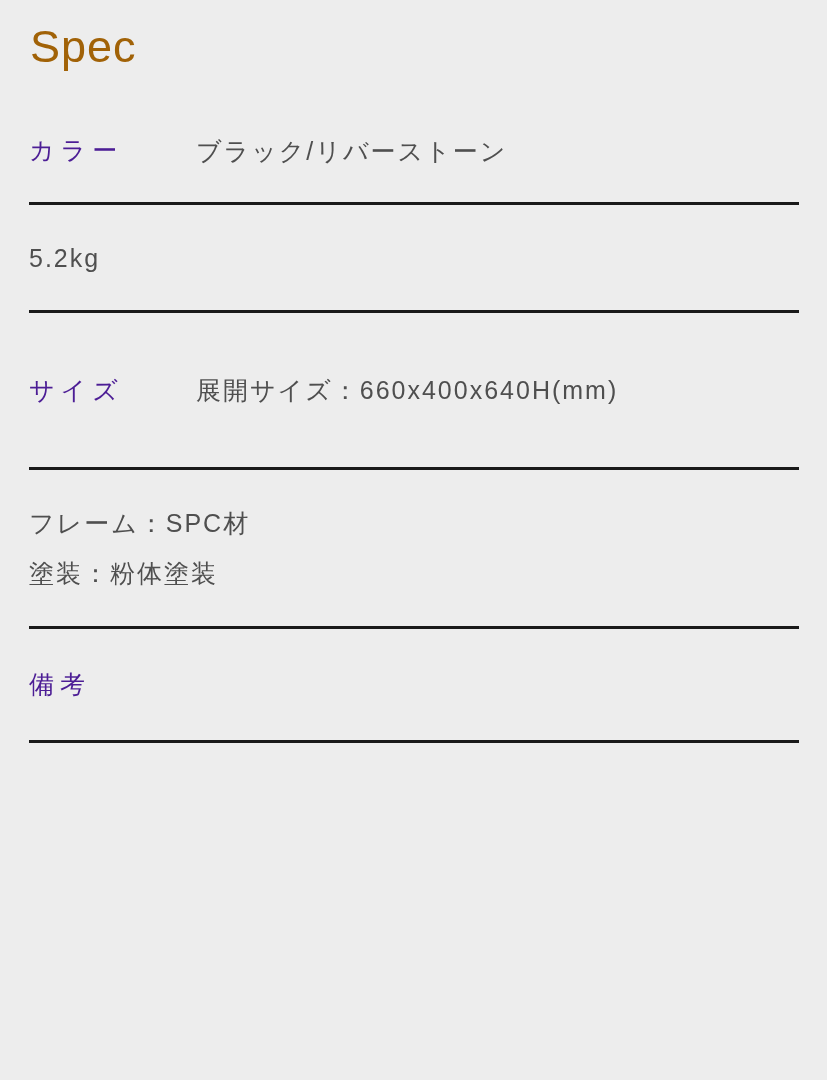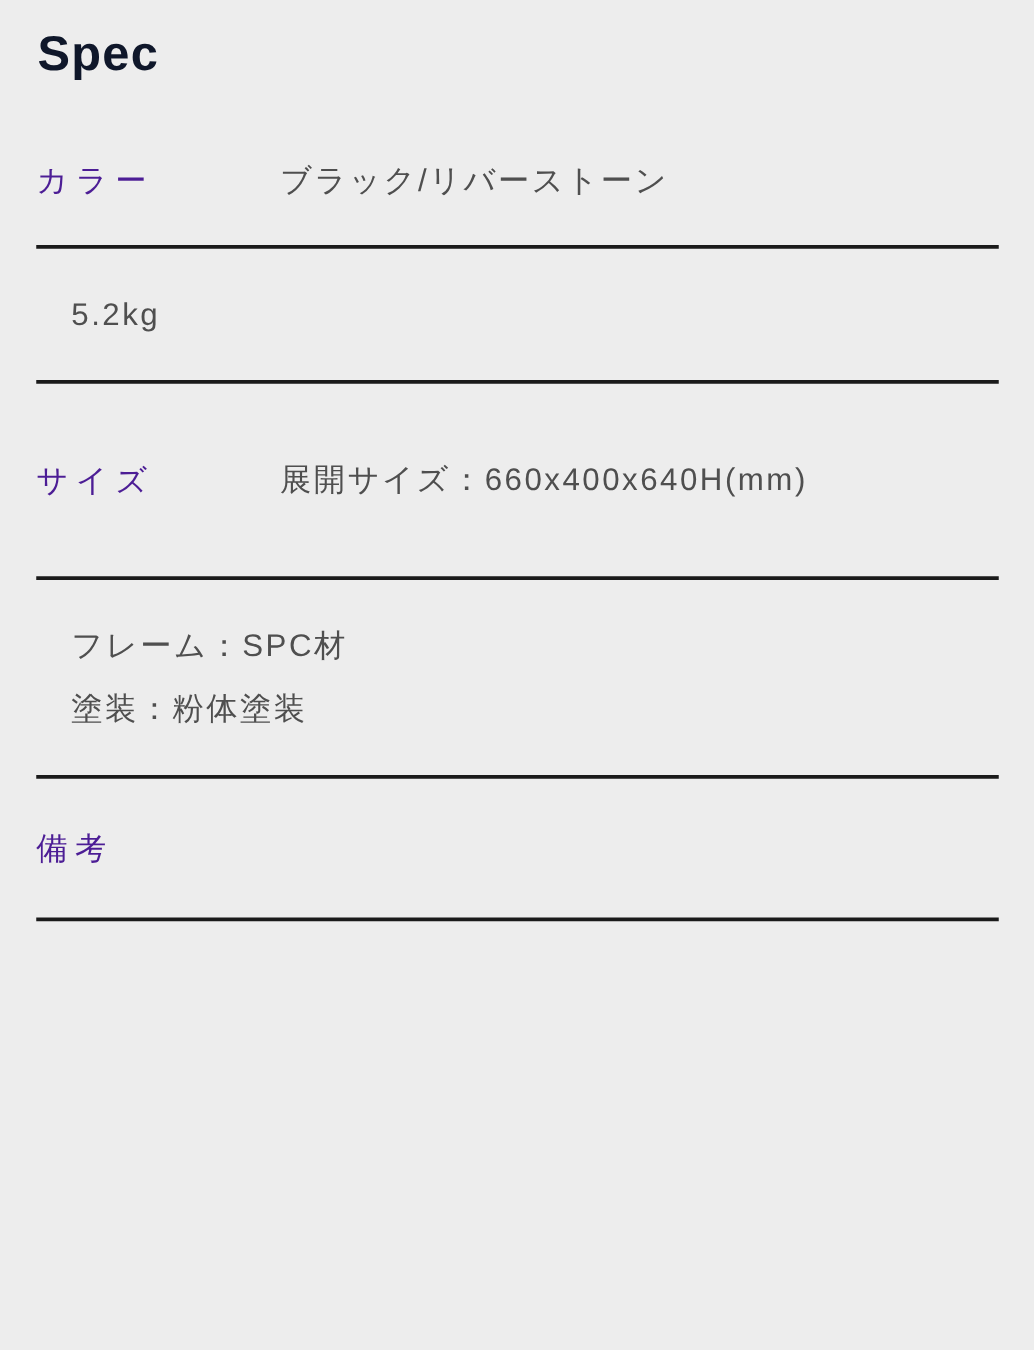--- a/index.html
+++ b/index.html
@@ -10,25 +10,25 @@
   }
   .page {
     width: 827px;
     height: 1080px;
     background: #ededed;
     box-sizing: border-box;
     padding: 20px 28px 0 29px;
     overflow: hidden;
   }
   .page-title {
-    font-size: 39px;
+    font-size: 45px;
     line-height: 1.0;
-    color: #0f172a;
+    color: #a16207;
     letter-spacing: 1px;
-    font-weight: 700;
+    font-weight: 400;
     margin: 0 0 0 1px;
     padding-top: 4px;
   }
   .spec-table {
     margin-top: 30px;
     width: 770px;
   }
   .spec-row {
     display: flex;
     align-items: center;
@@ -50,21 +50,20 @@
     color: #4c1d95;
   }
   .spec-value {
     flex: 1 1 auto;
     font-size: 25px;
     letter-spacing: 2px;
     color: #4f4f4f;
   }
   .value-line {
     line-height: 50px;
-    margin-left: 28px;
   }
 </style>
 </head>
 <body>
 
 <div class="page">
   <h1 class="page-title">Spec</h1>
 
   <div class="spec-table" id="spec-table">
   <div class="spec-row">

